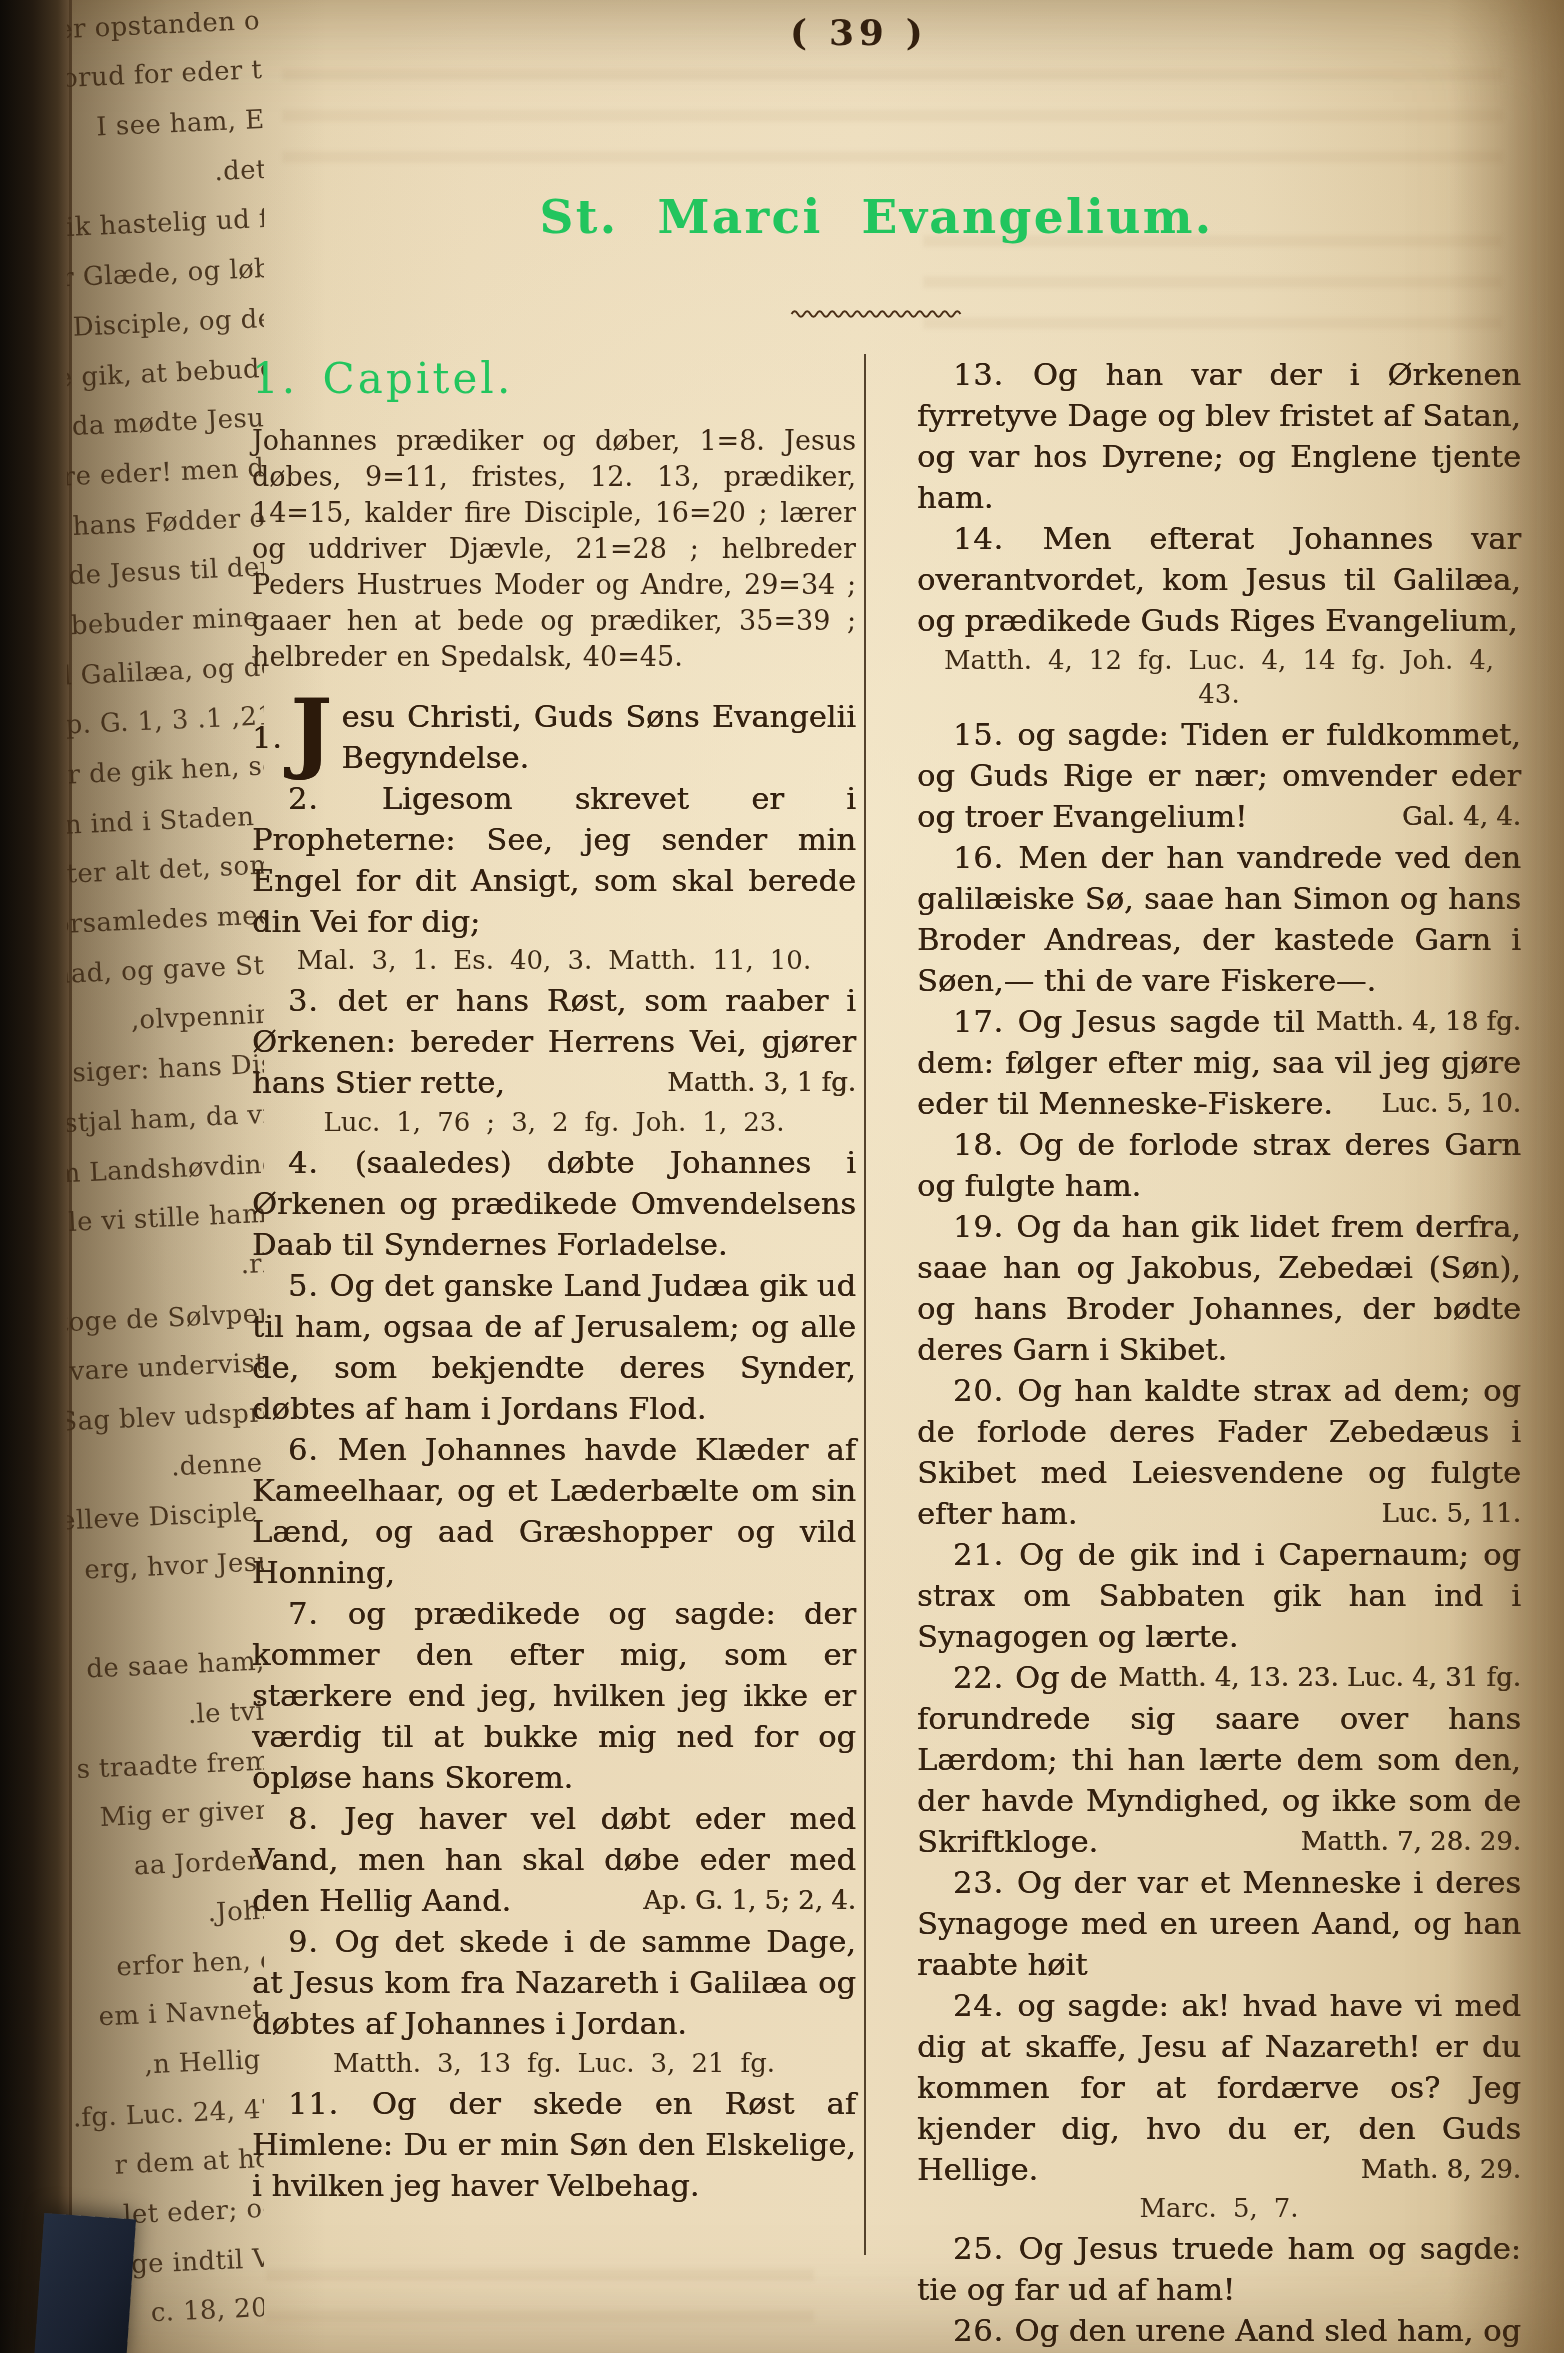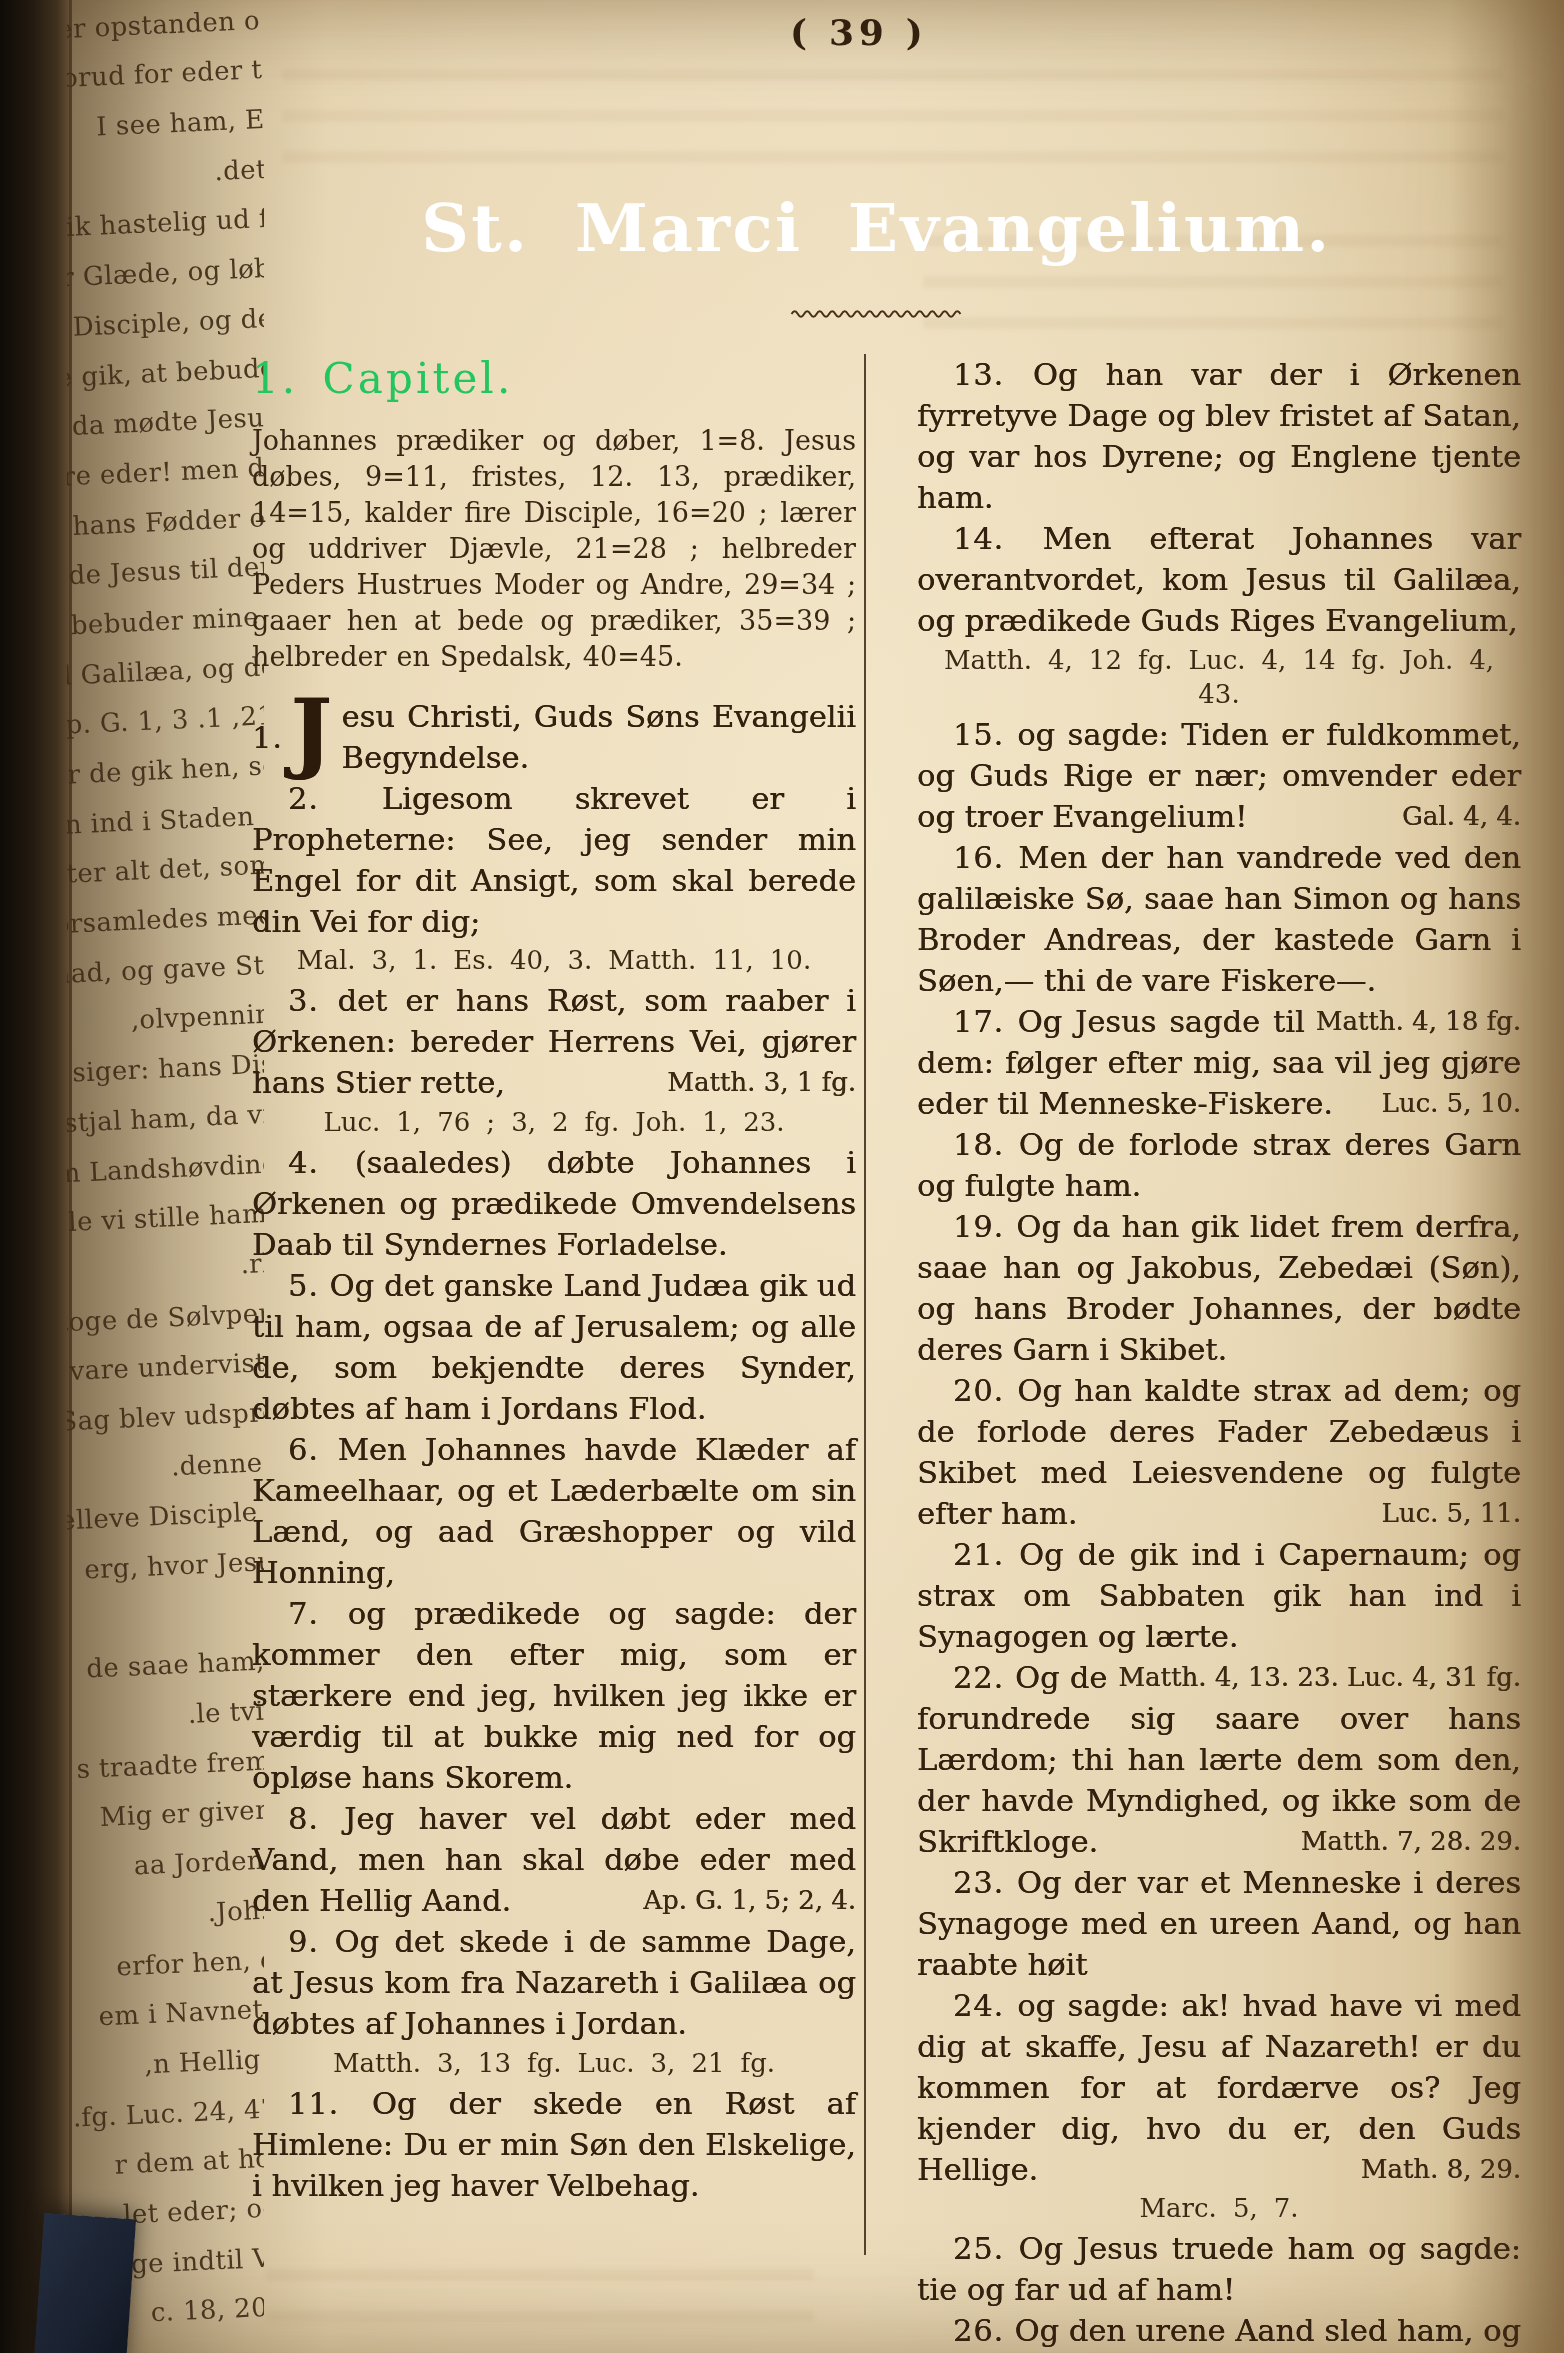--- a/index.html
+++ b/index.html
@@ -56,21 +56,21 @@
     position:absolute;filter:blur(2.3px);opacity:.55;pointer-events:none;
     background:repeating-linear-gradient(to bottom, rgba(146,110,62,.13) 0 11.7px, rgba(146,110,62,0) 11.7px 41px);
   }
   
   .pagenum{
     position:absolute;left:790px;top:11px;width:172px;text-align:left;
     font-size:36px;color:#33200f;letter-spacing:4.7px;font-weight:bold;
   }
   .title{
     position:absolute;left:329px;top:189px;width:1095px;text-align:center;
-    font-size:66px;font-weight:bold;color:#ffffff;letter-spacing:2.3px;
+    font-size:47px;font-weight:bold;color:#22c55e;letter-spacing:2.3px;
     word-spacing:20.3px;
   }
   .squiggle{position:absolute;left:790px;top:307px;width:172px;height:11px;}
   .colrule{
     position:absolute;left:864px;top:354px;width:2.3px;height:1901px;
     background:#3a2713;opacity:.85;
   }
   .col{position:absolute;color:#33200f;text-align:justify;}
   .col-left{left:252px;top:354px;width:604px;}
   .col-right{left:917px;top:354px;width:604px;}

